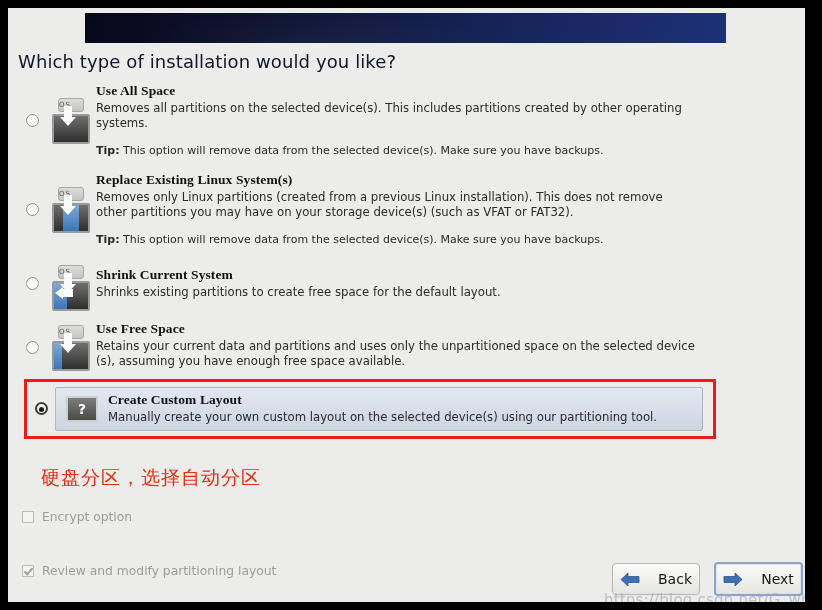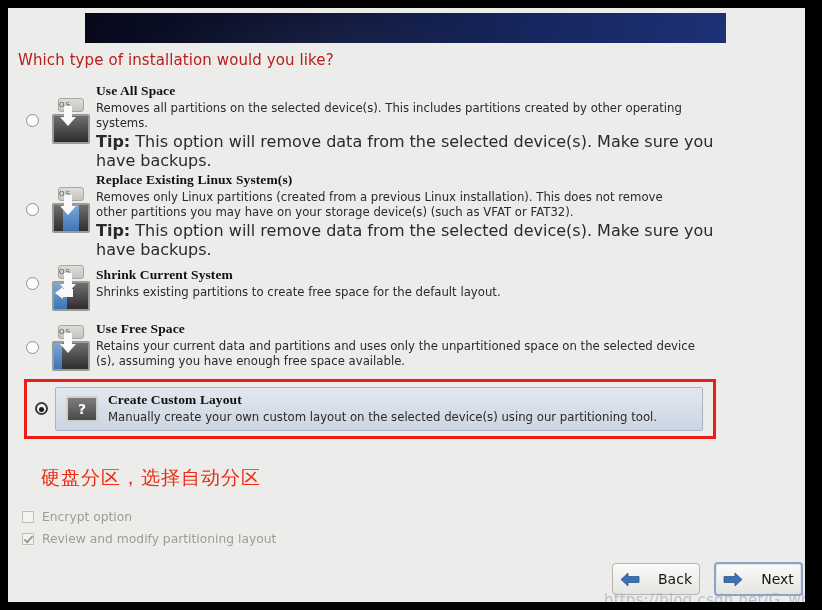--- a/index.html
+++ b/index.html
@@ -38,22 +38,22 @@
     position: absolute;
     left: 0; top: 0; right: 0; bottom: 0;
     background: radial-gradient(ellipse 260px 60px at 36% 120%, rgba(255,255,255,0.045), rgba(255,255,255,0) 70%);
   }
 
   
   #prompt {
     position: absolute;
     left: 10px;
     top: 43px;
-    font-size: 15px;
-    color: #b91c1c;
+    font-size: 18px;
+    color: #0f172a;
     letter-spacing: 0.1px;
   }
 
   
   .option-row {
     position: absolute;
     left: 10px;
     width: 700px;
     display: flex;
     align-items: flex-start;
@@ -190,23 +190,23 @@
     letter-spacing: 0.1px;
     font-family: Liberation Serif, serif;
   }
   .opt-desc {
     font-size: 11.7px;
     color: #2a2a2a;
     line-height: 15px;
     max-width: 600px;
   }
   .opt-tip {
-    font-size: 16px;
+    font-size: 11px;
     color: #2a2a2a;
-    margin-top: 1px;
+    margin-top: 13px;
   }
   .opt-tip b { font-weight: bold; }
 
   
   #option-row-custom {
     top: 371px;
     left: 16px;
     width: 692px;
     border: 3px solid #ee1c16;
     padding: 5px 0 6px 0;
@@ -425,21 +425,21 @@
       </div>
     </div>
   </div>
 
   <div id="annotation">硬盘分区，选择自动分区</div>
 
   <div class="checkbox-row" style="top:502px">
     <div class="cbox"></div>
     <span>Encrypt option</span>
   </div>
-  <div class="checkbox-row" style="top:524px">
+  <div class="checkbox-row" style="top:556px">
     <div class="cbox checked"></div>
     <span>Review and modify partitioning layout</span>
   </div>
 
   <div class="nav-button" id="back-button" style="left:604px; top:555px; width:88px;">
     <svg class="arrow-glyph" width="20" height="15" viewBox="0 0 20 15">
       <polygon points="1,7.5 8,1 8,4.5 19,4.5 19,10.5 8,10.5 8,14" fill="#3d6fb5" stroke="#2d5894" stroke-width="0.8" stroke-linejoin="round"></polygon>
     </svg>
     <span>Back</span>
   </div>

